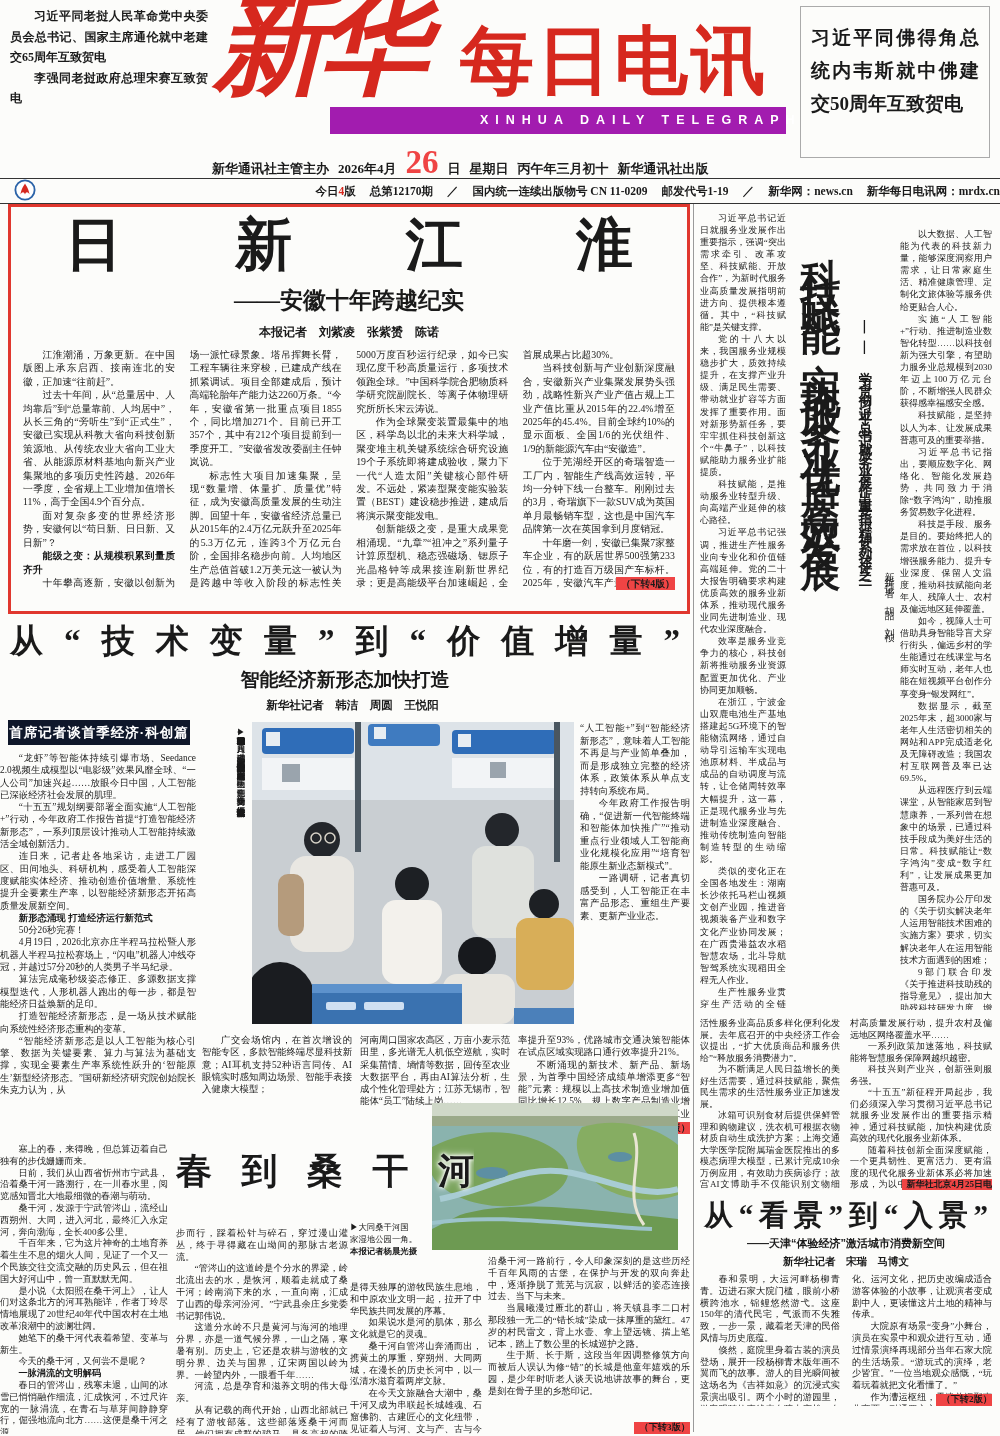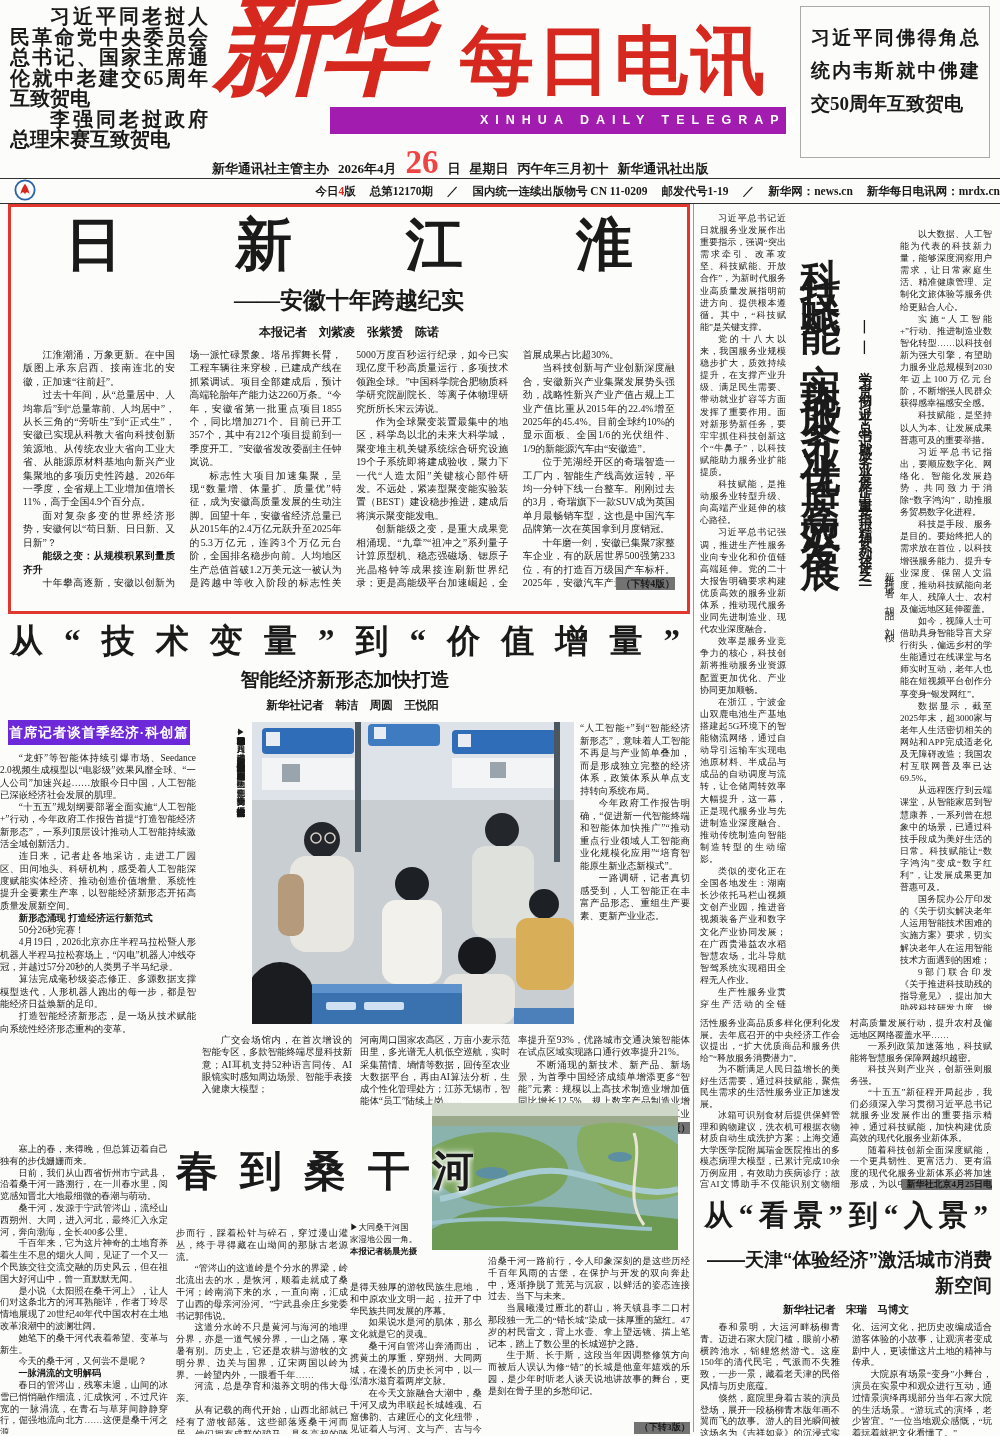--- a/index.html
+++ b/index.html
@@ -1,19 +1,19 @@
 <!DOCTYPE html>
 <html><head>
 <meta charset="utf-8">
 <style>
   html,body{margin:0;padding:0;background:#e9e9e6;}
   .page{position:relative;width:1000px;height:1436px;margin:0 auto;background:#fcfcfa;overflow:hidden;
         font-family:"Liberation Serif",serif;color:#1a1a1a;}
   
-  .tlbox{position:absolute;left:10px;top:6px;width:198px;height:150px;font-size:20px;font-weight:bold;
+  .tlbox{position:absolute;left:10px;top:6px;width:198px;height:150px;font-size:12px;font-weight:bold;
          line-height:20.5px;text-align:justify;overflow:hidden;}
   .tlbox p{margin:0;text-indent:2em;}
   .trbox{position:absolute;left:800px;top:6px;width:190px;height:152px;border:1px solid #aaa;
          padding:14px 10px;box-sizing:border-box;font-size:19px;font-weight:bold;line-height:33px;
          text-align:justify;overflow:hidden;}
   .masthead{position:absolute;left:212px;top:2px;width:580px;height:142px;}
   .bluebar{position:absolute;left:118px;right:6px;bottom:10px;height:27px;background:#a21caf;}
   .bluebar span{display:block;color:#fff;font-family:"Liberation Sans",sans-serif;font-weight:bold;
          font-size:12.5px;letter-spacing:7px;line-height:27px;padding-left:150px;white-space:nowrap;}
   .mh-script{position:absolute;left:2px;top:-14px;font-size:112px;line-height:1;color:#d6281e;
@@ -26,55 +26,55 @@
   .infobar{position:absolute;left:0;top:178px;width:1000px;height:24px;border-top:1.5px solid #333;
          border-bottom:1.5px solid #333;display:flex;align-items:center;justify-content:flex-end;gap:14px;
          font-size:11.5px;font-weight:bold;}
   .infobar .logo{position:absolute;left:14px;top:0px;width:22px;height:22px;}
   .infobar .pgno{color:#d6281e;}
   
   .col{text-align:justify;overflow:hidden;position:absolute;}
   .col p{margin:0;text-indent:2em;}
   .col p.np{text-indent:0;}
   .col p.sh{text-indent:2em;font-weight:bold;font-family:"Liberation Sans",sans-serif;}
-  .jump{position:absolute;right:0;bottom:0;background:#737373;padding-left:5px;font-weight:bold;}
+  .jump{position:absolute;right:0;bottom:0;background:#ef4444;padding-left:5px;font-weight:bold;}
   .spread{text-align-last:justify;white-space:nowrap;overflow:hidden;}
   
   .a1{position:absolute;left:8px;top:204px;width:682px;height:410px;border:3px solid #e0372e;
       box-sizing:border-box;padding:4px 12px;}
   .a1 .title{font-size:57px;font-weight:900;line-height:68px;padding:0 42px;}
   .a1 .subtitle{font-size:23px;font-weight:bold;text-align:center;margin-top:6px;}
   .a1 .byline{font-size:12px;text-align:center;margin:8px 0 7px;font-weight:bold;}
   .a1 .cols{position:relative;height:242px;}
   .a1 .col{position:relative;float:left;width:152px;height:242px;margin-right:14.6px;
       font-size:9.8px;line-height:13.4px;}
   .a1 .col:last-child{margin-right:0;}
   
   .a2{position:absolute;left:0;top:620px;width:690px;height:516px;}
   .a2 .title{font-size:33px;font-weight:900;line-height:42px;padding:0 10px;}
   .a2 .subtitle{font-size:19px;font-weight:bold;text-align:center;margin-top:5px;
        font-family:"Liberation Sans",sans-serif;}
   .a2 .byline{font-size:11.5px;text-align:center;margin-top:5px;font-weight:bold;padding-left:15px;}
   .a2 .body{position:absolute;left:0;top:98px;width:690px;height:418px;}
-  .banner{position:absolute;left:8px;top:2px;width:182px;height:25px;background:#6d28d9;color:#fff;
+  .banner{position:absolute;left:8px;top:2px;width:182px;height:25px;background:#0f172a;color:#fff;
        font-family:"Liberation Sans",sans-serif;font-weight:bold;font-size:13.5px;line-height:25px;
        text-align:center;letter-spacing:1px;}
   .a2 .c1{left:0;top:34px;width:196px;height:384px;font-size:9.4px;line-height:12.3px;}
   .vcap{position:absolute;left:200px;top:4px;width:48px;height:302px;writing-mode:vertical-rl;
        font-size:8.4px;line-height:16px;text-align:justify;overflow:hidden;}
   .vcap .credit{font-weight:bold;}
   .a2 .photo{position:absolute;left:252px;top:4px;width:322px;height:302px;}
   .a2 .c3{left:580px;top:4px;width:110px;height:302px;font-size:9.4px;line-height:12.5px;}
   .a2 .c4{left:202px;top:316px;width:150px;height:100px;font-size:9.4px;line-height:12.3px;}
   .a2 .c5{left:360px;top:316px;width:150px;height:100px;font-size:9.4px;line-height:12.3px;}
   .a2 .c6{left:518px;top:316px;width:172px;height:100px;font-size:9.4px;line-height:12.3px;}
   
   .a3{position:absolute;left:0;top:1140px;width:690px;height:296px;}
   .a3 .c1{left:0;top:4px;width:168px;height:290px;font-size:9.2px;line-height:11.8px;}
-  .a3 .title{position:absolute;left:176px;top:4px;width:298px;height:56px;font-size:42px;font-weight:900;
+  .a3 .title{position:absolute;left:176px;top:4px;width:298px;height:56px;font-size:36px;font-weight:900;
        line-height:54px;z-index:3;text-shadow:0 0 5px #fff,0 0 3px #fff,0 0 8px #fff;}
   .a3 .photo{position:absolute;left:432px;top:-37px;width:246px;height:147px;z-index:1;}
   .a3 .cap{position:absolute;left:350px;top:82px;width:80px;height:56px;font-size:8.4px;
        line-height:1.45;z-index:2;}
   .a3 .cap .credit{font-weight:bold;}
   .a3 .c2{left:176px;top:88px;width:172px;height:206px;font-size:9.2px;line-height:11.8px;}
   .a3 .c3{left:350px;top:142px;width:132px;height:152px;font-size:9.2px;line-height:11.8px;}
   .a3 .c4{left:488px;top:116px;width:202px;height:178px;font-size:9.2px;line-height:11.8px;}
   
   .vrule{position:absolute;left:693px;top:204px;height:1228px;border-left:1px solid #9a9a9a;}
@@ -86,21 +86,21 @@
        font-size:13.5px;font-weight:bold;letter-spacing:7px;overflow:hidden;
        font-family:"Liberation Sans",sans-serif;}
   .vby{position:absolute;left:178px;top:360px;width:18px;height:280px;writing-mode:vertical-rl;
        font-size:10px;letter-spacing:4px;overflow:hidden;}
   .a4 .c2{left:200px;top:24px;width:92px;height:782px;font-size:9px;line-height:12.1px;}
   .a4 .c3{left:0;top:814px;width:140px;height:172px;font-size:9px;line-height:11.5px;}
   .a4 .c4{left:150px;top:814px;width:142px;height:172px;font-size:9px;line-height:11.5px;}
   
   .a5{position:absolute;left:700px;top:1196px;width:292px;height:240px;}
   .a5 .title{font-size:29px;font-weight:900;line-height:38px;padding:0 4px;}
-  .a5 .subtitle{font-size:19px;font-weight:bold;text-align:right;margin-top:13px;
+  .a5 .subtitle{font-size:11px;font-weight:bold;text-align:center;margin-top:2px;
        font-family:"Liberation Sans",sans-serif;}
   .a5 .byline{font-size:10.5px;text-align:center;margin:4px 0 5px;font-weight:bold;}
   .a5 .cols{position:relative;height:132px;}
   .a5 .col{position:relative;float:left;width:140px;height:132px;margin-right:12px;
        font-size:9.2px;line-height:11.8px;}
   .a5 .col:last-child{margin-right:0;}
 </style>
 </head>
 <body>
 
@@ -189,20 +189,21 @@
       <div class="banner">首席记者谈首季经济·科创篇</div>
       <div class="col c1">
           <p>“龙虾”等智能体持续引爆市场、Seedance 2.0视频生成模型以“电影级”效果风靡全球、“一人公司”加速兴起……放眼今日中国，人工智能已深嵌经济社会发展的肌理。</p>
           <p>“十五五”规划纲要部署全面实施“人工智能+”行动，今年政府工作报告首提“打造智能经济新形态”，一系列顶层设计推动人工智能持续激活全域创新活力。</p>
           <p>连日来，记者赴各地采访，走进工厂园区、田间地头、科研机构，感受着人工智能深度赋能实体经济、推动创造价值增量、系统性提升全要素生产率，以智能经济新形态开拓高质量发展新空间。</p>
           <p class="sh">新形态涌现 打造经济运行新范式</p>
           <p>50分26秒完赛！</p>
           <p>4月19日，2026北京亦庄半程马拉松暨人形机器人半程马拉松赛场上，“闪电”机器人冲线夺冠，并越过57分20秒的人类男子半马纪录。</p>
           <p>算法完成毫秒级姿态修正、多源数据支撑模型迭代，人形机器人跑出的每一步，都是智能经济日益焕新的足印。</p>
           <p>打造智能经济新形态，是一场从技术赋能向系统性经济形态重构的变革。</p>
+          <p>“智能经济新形态是以人工智能为核心引擎、数据为关键要素、算力与算法为基础支撑，实现全要素生产率系统性跃升的‘智能原生’新型经济形态。”国研新经济研究院创始院长朱克力认为，从</p>
         </div>
       <div class="vcap">
         <span>▶求职者在湖南师范大学招聘会现场查看岗位需求。四月八日，湖南省启动“智汇潇湘 才聚湖南”二〇二六年促进高校毕业生就业创业行动暨全省联动综合性招聘活动，由湖南九所高校举办人工智能、生物医药、先进制造、文旅专场招聘会。</span>
         <span class="credit">新华社记者陈振海摄</span>
       </div>
       <svg class="photo" viewBox="0 0 322 302" preserveAspectRatio="none">
         <rect width="322" height="302" fill="#c9ced2"></rect>
         <rect x="0" y="0" width="322" height="78" fill="#dde3e8"></rect>
         <rect x="10" y="6" width="92" height="26" rx="4" fill="#2f6db8"></rect>
         <rect x="116" y="2" width="72" height="22" rx="4" fill="#3f7bc0"></rect>

